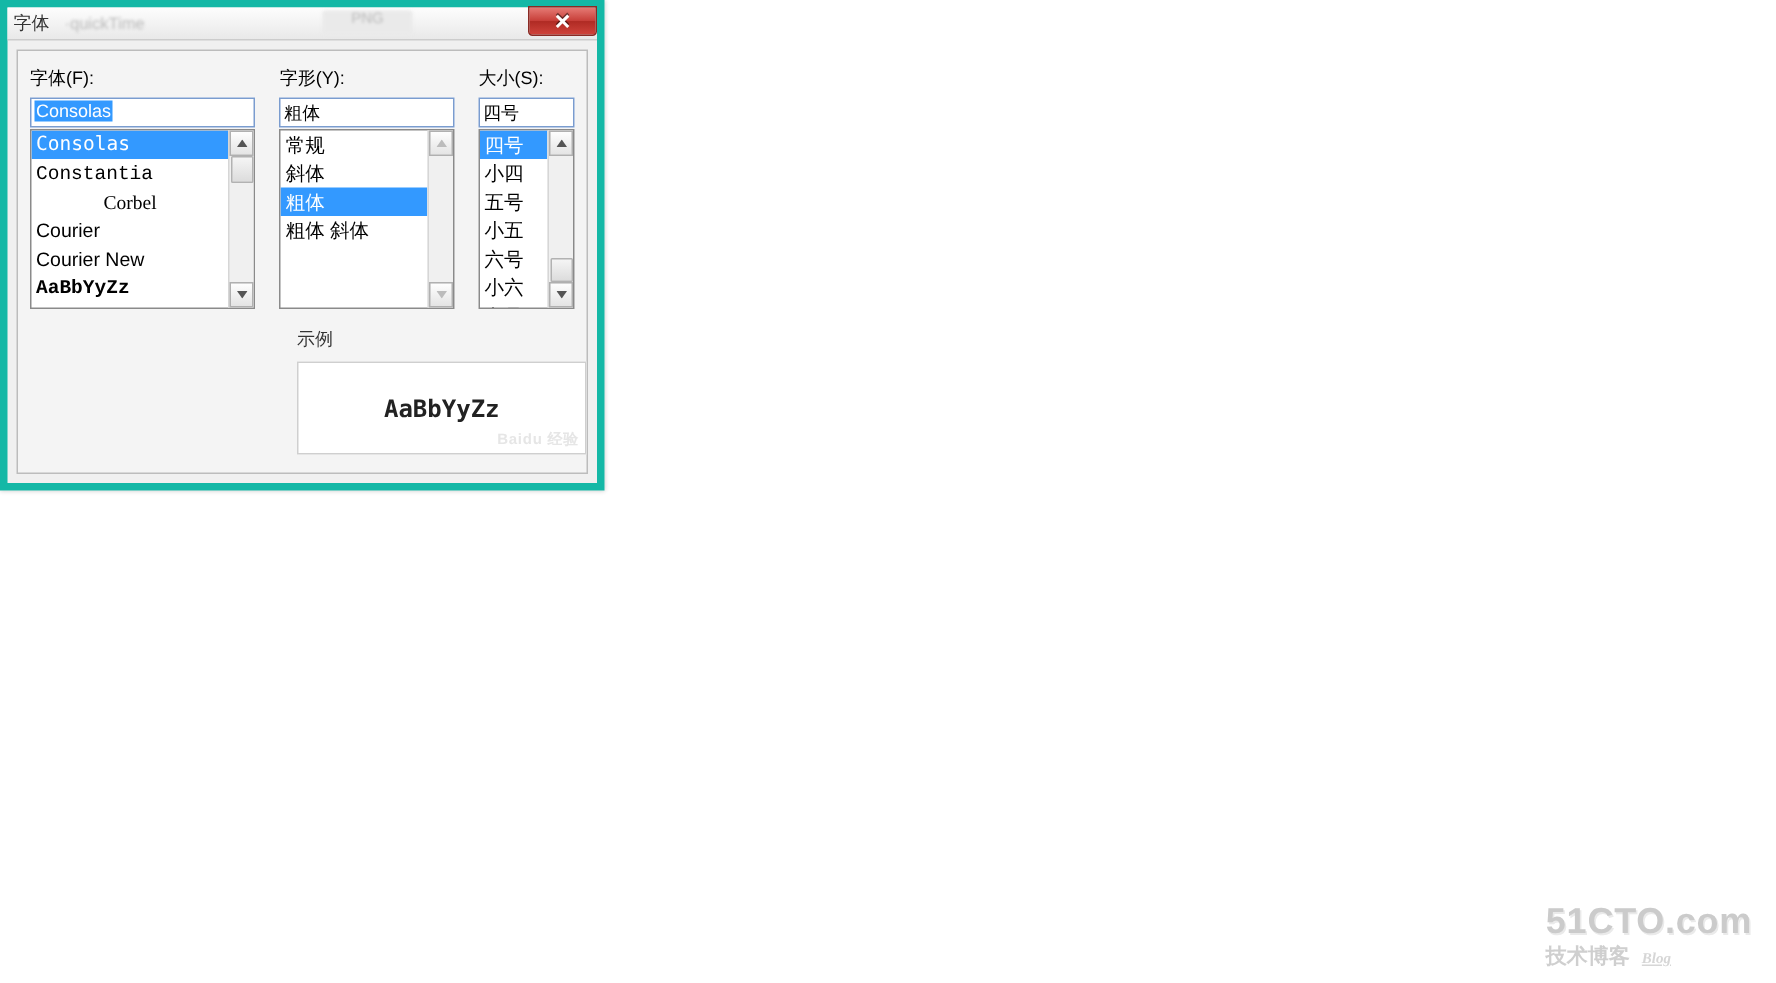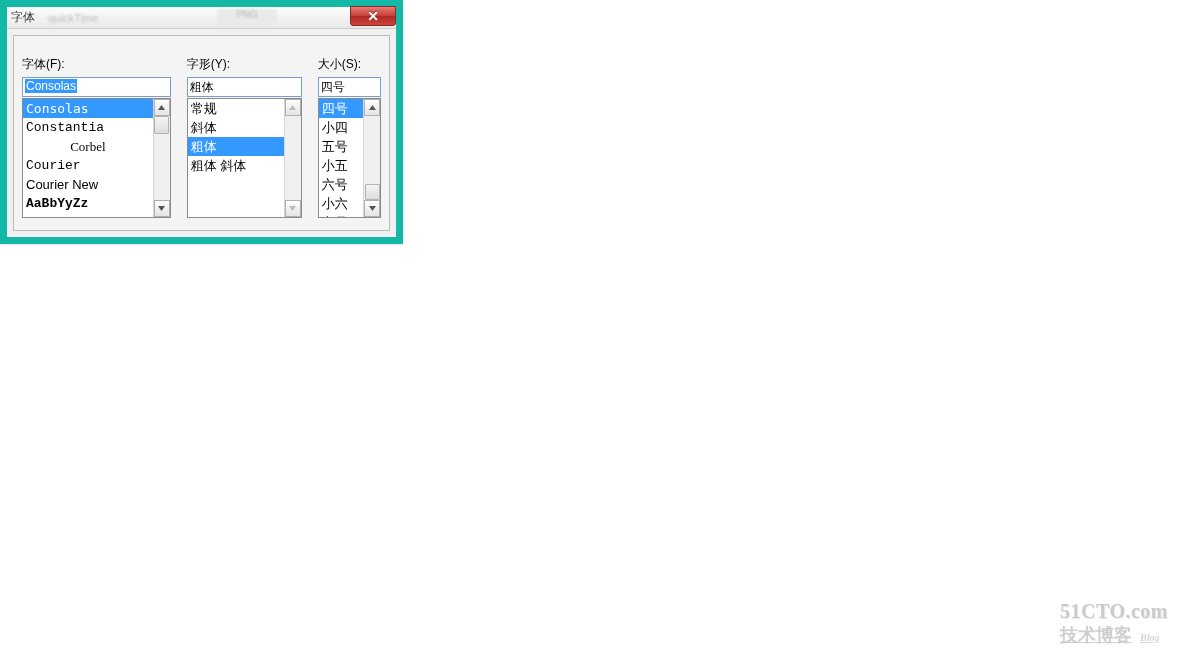--- a/index.html
+++ b/index.html
@@ -12,21 +12,21 @@
     width: 1184px;
     height: 655px;
     position: relative;
     overflow: hidden;
   }
   .window {
     position: absolute;
     left: 0;
     top: 0;
     width: 403px;
-    border: 7px solid #14b8a6;
+    border: 5px solid #14b8a6;
     background: #f0f0f0;
     box-shadow: 0 0 3px rgba(0,0,0,0.2);
   }
   .titlebar {
     height: 22px;
     background: linear-gradient(to bottom, #fdfdfd, #e9e9e9);
     border-bottom: 1px solid #ccc;
     display: flex;
     align-items: center;
     position: relative;
@@ -76,21 +76,21 @@
   .close-btn span {
     text-shadow: 0 -1px 0 rgba(0,0,0,0.5);
     font-size: 14px;
   }
   .dialog-body {
     padding: 6px;
   }
   .inner-panel {
     border: 1px solid #bcbcbc;
     background: #f4f4f4;
-    padding: 20px 8px 12px 8px;
+    padding: 10px 8px 12px 8px;
     position: relative;
   }
   .row {
     display: flex;
     gap: 16px;
   }
   .col { display: flex; flex-direction: column; }
   .col-font  { width: 160px; }
   .col-style { width: 124px; }
   .col-size  { width: 68px; }
@@ -137,21 +137,21 @@
     white-space: nowrap;
     cursor: pointer;
   }
   .list-item.selected {
     background: #3399ff;
     color: #fff;
   }
   .f-consolas { font-family: Consolas, monospace; }
   .f-constantia { font-family: Liberation Mono, monospace; }
   .f-corbel { font-family: Liberation Serif, serif; text-align: center; }
-  .f-courier { font-family: Liberation Mono, monospace; }
+  .f-courier { font-family: Liberation Sans, sans-serif; }
   .f-couriernew { font-family: Liberation Sans, sans-serif; }
   .f-fixedsys { font-family: Fixedsys, "Courier New", monospace; font-weight: bold; }
   .f-franklin { font-family: "Franklin Gothic Medium", "Arial Narrow", sans-serif; }
   .scrollbar {
     width: 17px;
     background: #f0f0f0;
     border-left: 1px solid #d6d6d6;
     position: relative;
     display: flex;
     flex-direction: column;
@@ -212,33 +212,31 @@
   .branding {
     position: absolute;
     right: 16px;
     bottom: 8px;
     text-align: left;
     font-family: Arial, "Microsoft YaHei", sans-serif;
     color: #cbcbcb;
     user-select: none;
   }
   .branding .b1 {
-    font-size: 20px;
+    font-size: 24px;
     font-weight: 900;
     letter-spacing: 0.5px;
     line-height: 1;
     text-shadow: 1px 1px 0 #eaeaea;
-    font-family: Liberation Serif, serif;
   }
   .branding .b2line { display:flex; align-items:baseline; gap:8px; margin-top:2px;}
   .branding .b2 {
-    font-size: 18px;
+    font-size: 14px;
     font-weight: 700;
     color: #cfcfcf;
-    text-decoration: underline;
   }
   .branding .b3 {
     font-size: 10px;
     font-weight: 700;
     color: #d6d6d6;
     font-family: Georgia, serif;
     font-style: italic;
     text-decoration: underline;
   }
 </style>
@@ -340,20 +338,27 @@
                 <svg viewBox="0 0 7 5">
                     <polygon points="0,0 7,0 3.5,5" fill="#555"></polygon>
                   </svg>
               </div>
             </div>
           </div>
         </div>
 
       </div>
 
+      <div class="sample-section">
+        <div class="sample-label">示例</div>
+        <div class="sample-box">
+          <span>AaBbYyZz</span>
+          <span class="watermark">Baidu 经验</span>
+        </div>
+      </div>
 
     </div>
   </div>
 </div>
 
 <div class="branding">
   <div class="b1">51CTO.com</div>
   <div class="b2line">
     <span class="b2">技术博客</span>
     <span class="b3">Blog</span>

